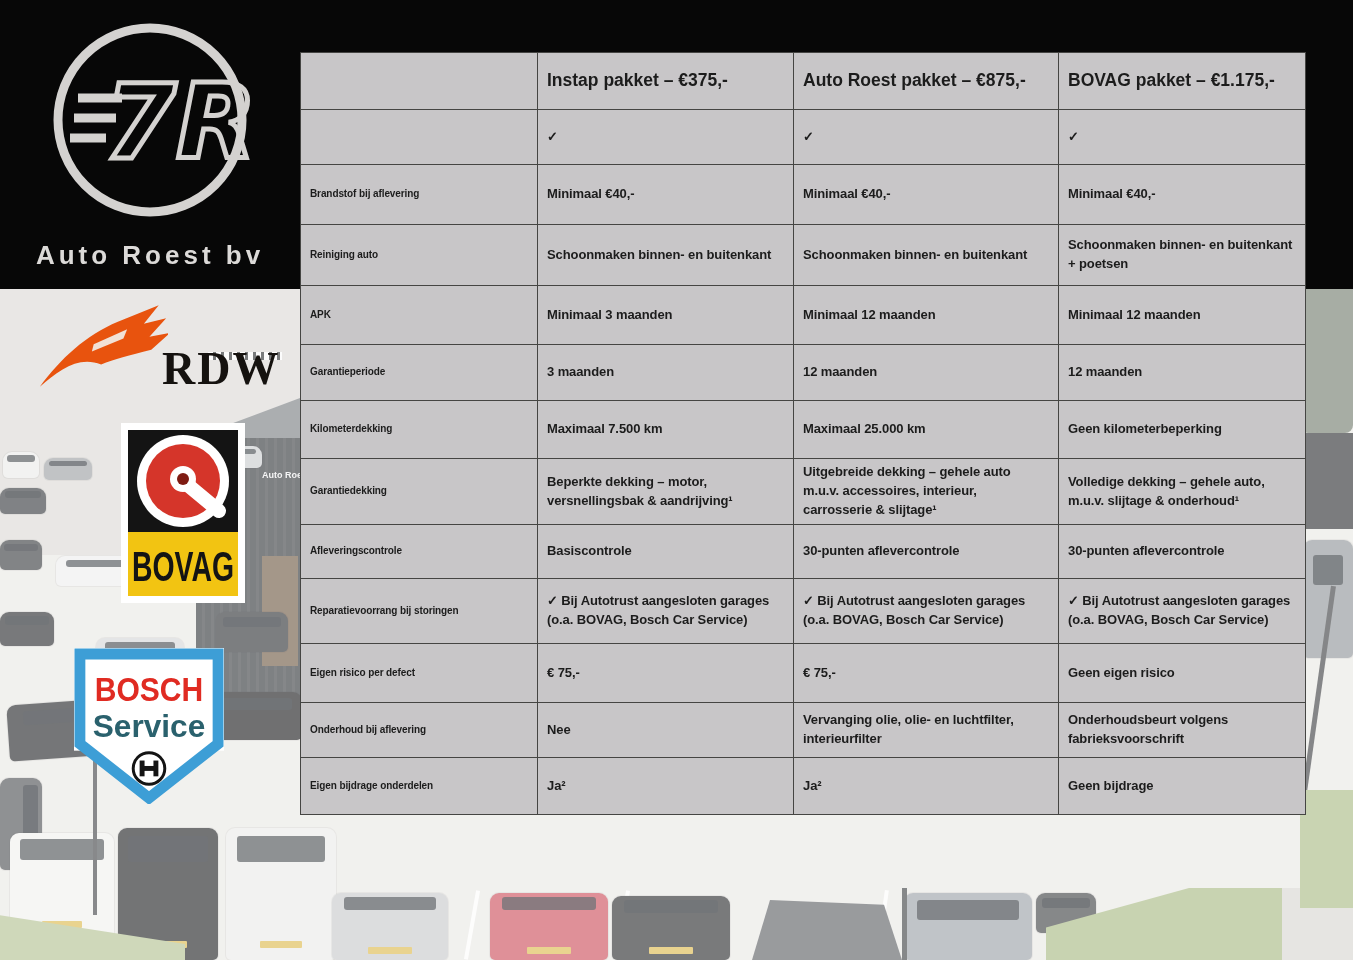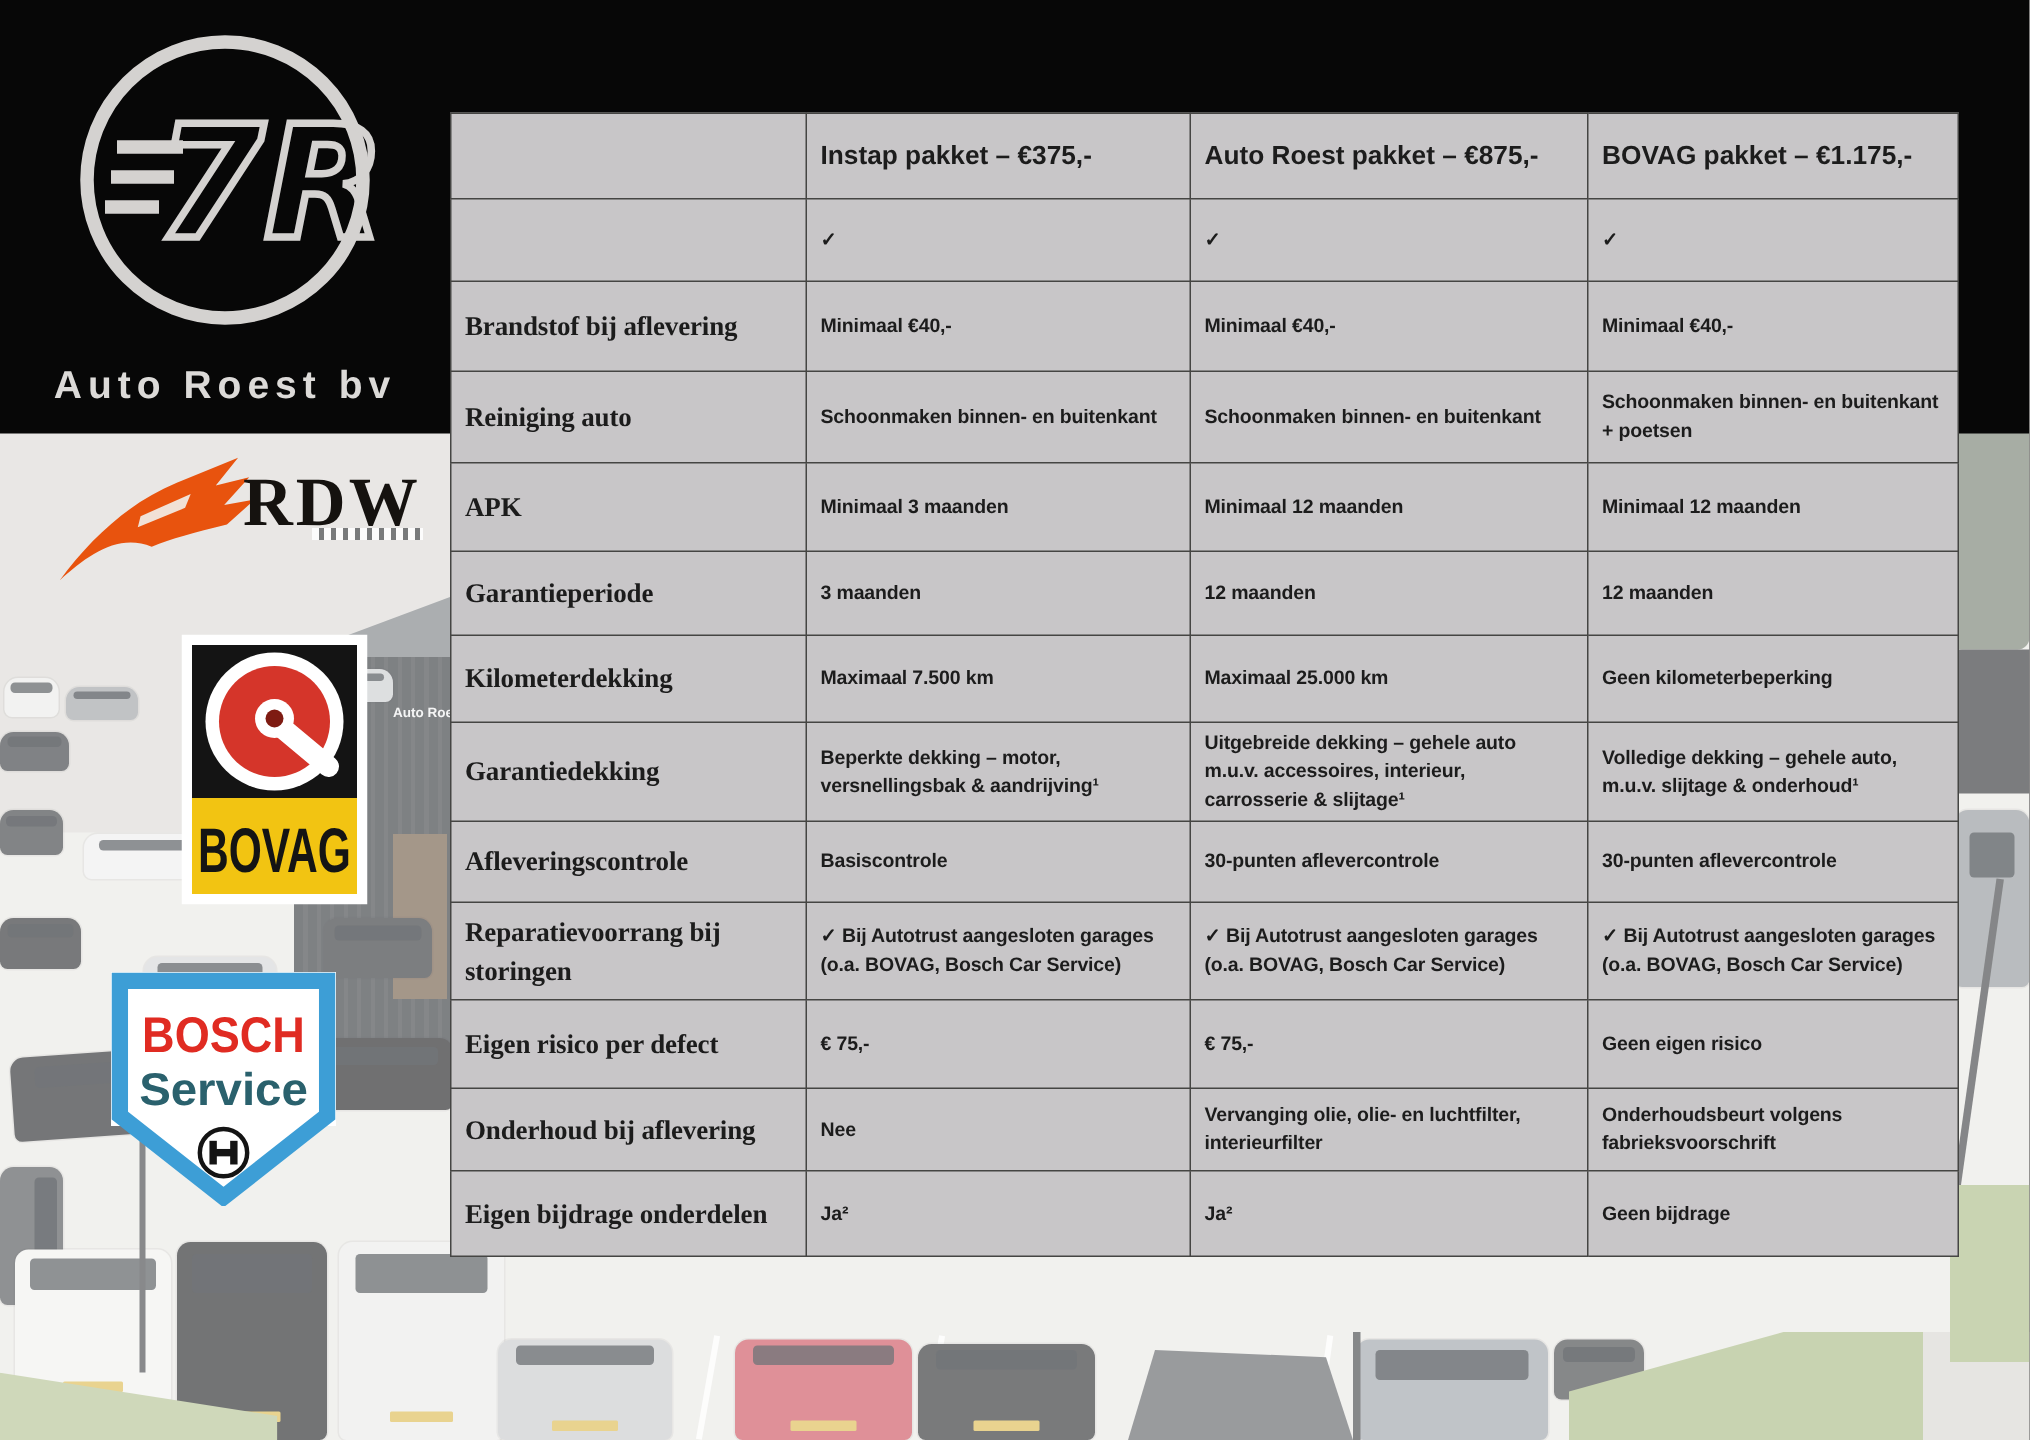--- a/index.html
+++ b/index.html
@@ -21,38 +21,38 @@
   
   .black-band{position:absolute;left:0;top:0;width:1353px;height:289px;
               background:#070707;z-index:10;}
 
   
   .brand{position:absolute;left:0;top:10px;width:300px;z-index:12;text-align:center;}
   .brand-name{margin-top:6px;color:#dcdad8;font-size:26px;font-weight:700;
               letter-spacing:4px;}
 
   
-  .rdw{position:absolute;left:38px;top:300px;z-index:12;display:flex;align-items:flex-start;}
+  .rdw{position:absolute;left:38px;top:300px;z-index:12;display:flex;align-items:flex-end;}
   .rdw-text{font-family:"Liberation Serif",serif;font-weight:700;font-size:46px;
             color:#15120f;letter-spacing:2px;line-height:1;margin:12px 0 0 -6px;}
 
   
   .bovag{position:absolute;left:88px;top:423px;z-index:12;margin-left:33px;}
 
   
   .bosch{position:absolute;left:74px;top:648px;z-index:12;}
 
   
-  .tablewrap{position:absolute;left:300px;top:75px;z-index:15;}
+  .tablewrap{position:absolute;left:300px;top:52px;z-index:15;}
   table{border-collapse:collapse;table-layout:fixed;width:1005px;background:#c8c6c8;}
   th,td{border:1px solid #454543;vertical-align:middle;text-align:left;
         padding:4px 10px 4px 9px;color:#1c1c1c;font-weight:700;
         font-size:13px;line-height:1.45;letter-spacing:-.1px;overflow:hidden;}
   th{font-size:17.5px;letter-spacing:0;}
-  td.lbl{font-size:18px;font-family:Liberation Serif, serif;}
+  td.lbl{font-size:10px;}
 
   .building-sign{color:rgba(255,255,255,.92);font-size:9px;font-weight:700;z-index:2;}
 </style>
 </head>
 <body>
 
 <div class="canvas">
 
   <div class="photo">
 

